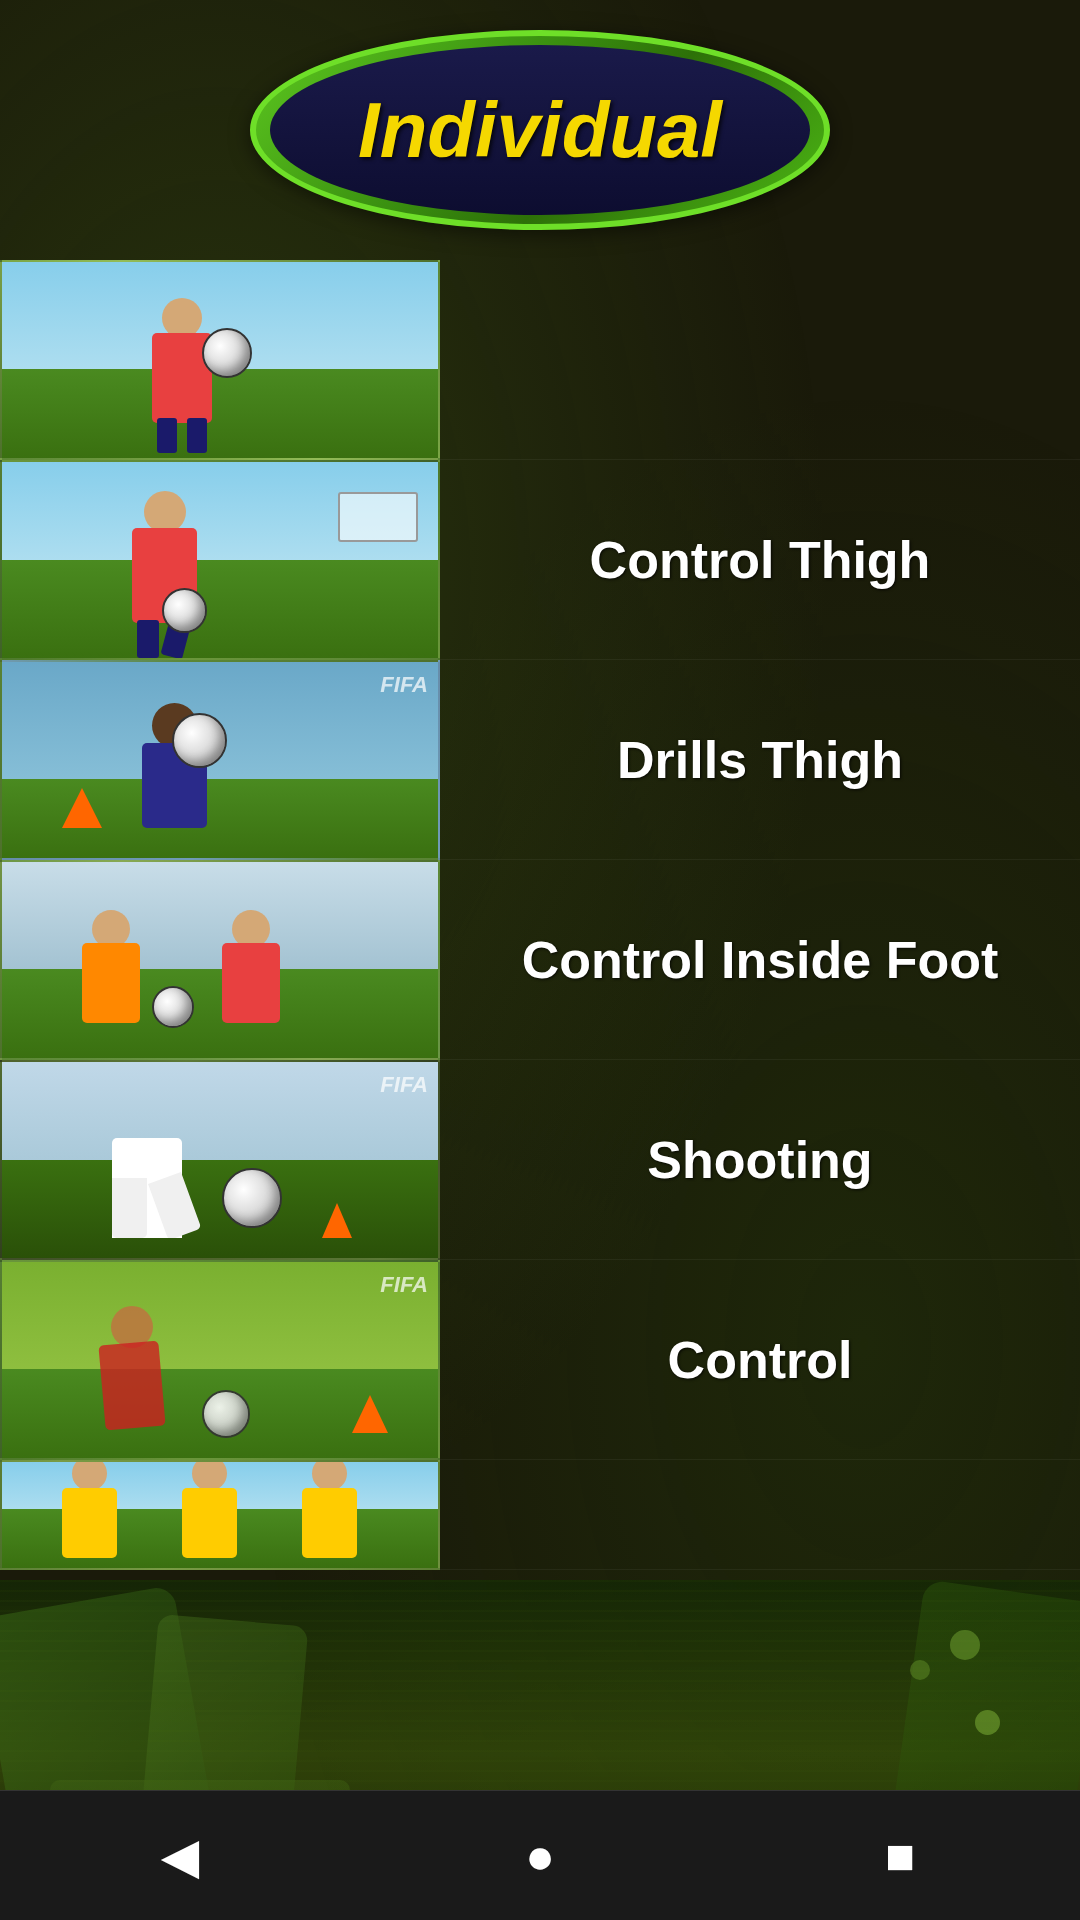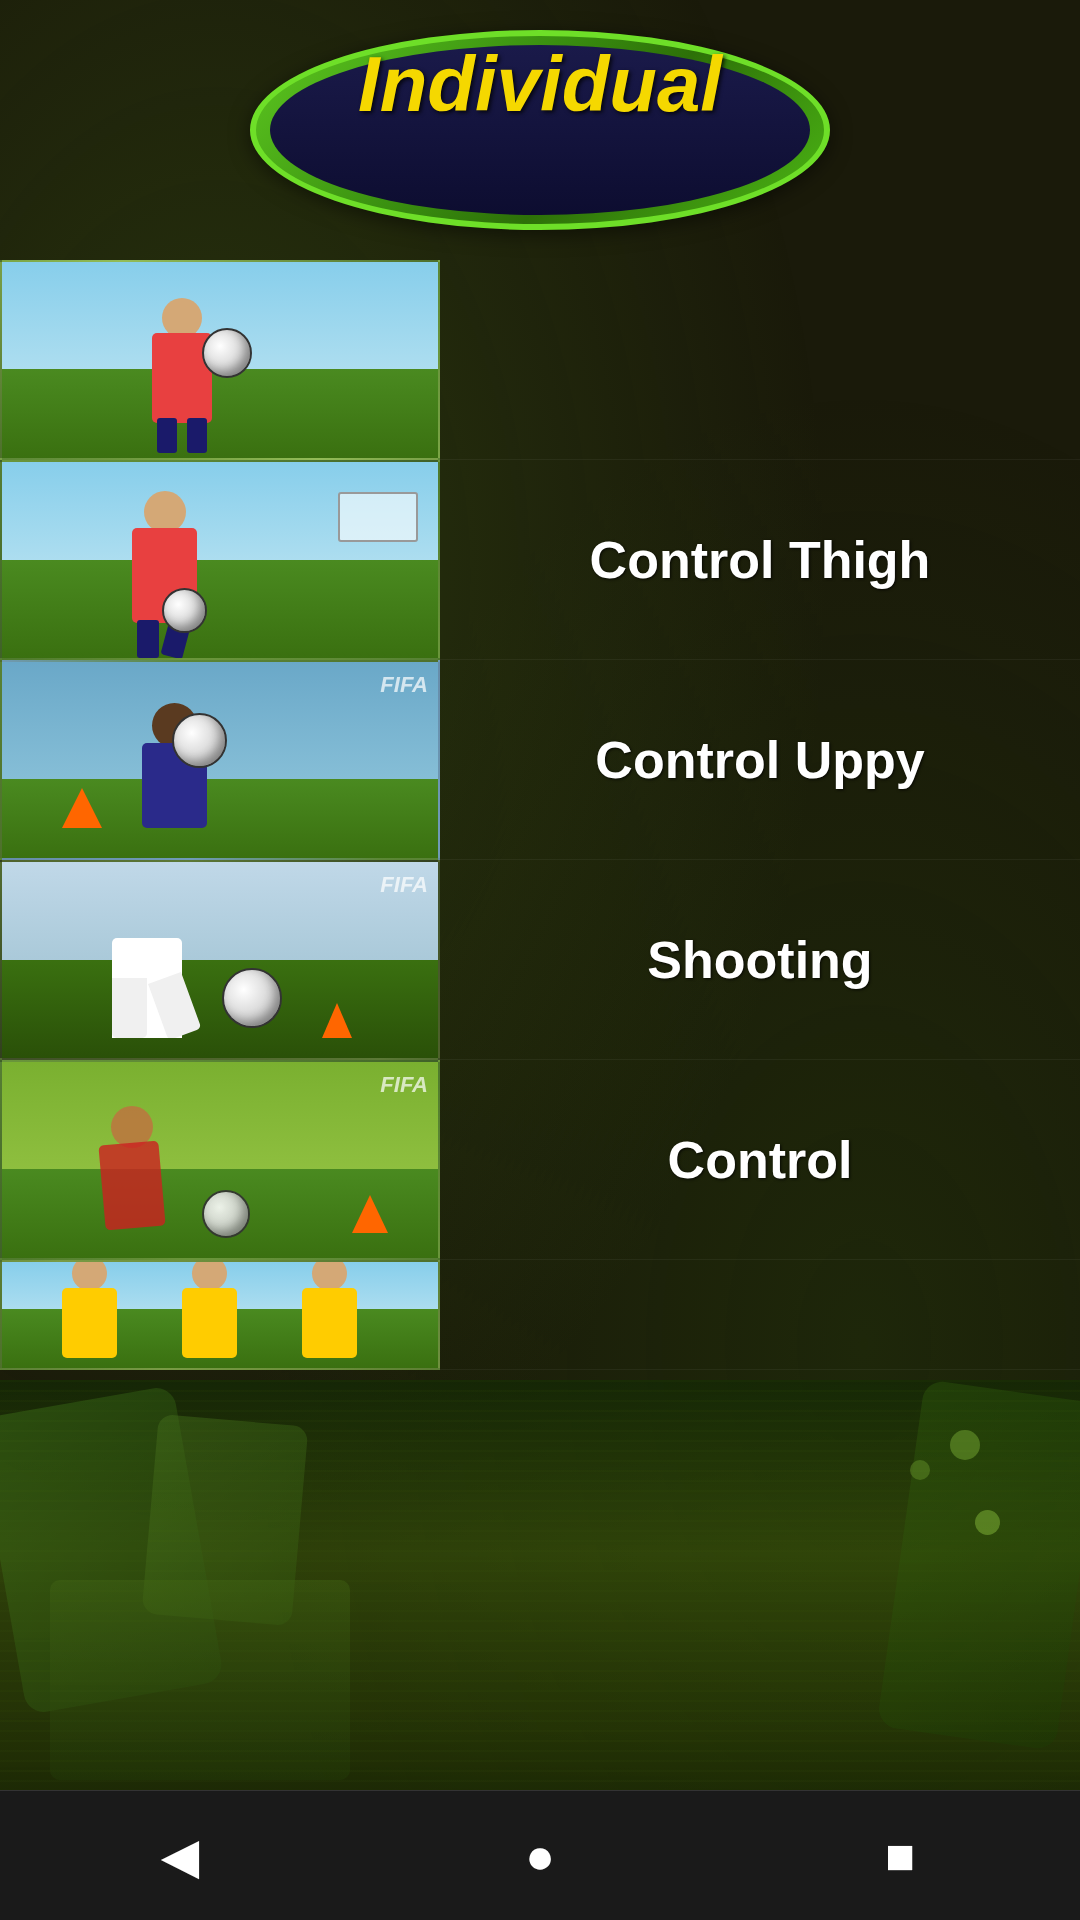--- a/index.html
+++ b/index.html
@@ -55,21 +55,21 @@
       box-shadow: 0 4px 20px rgba(0,0,0,0.5);
     }
 
     .logo-inner {
       background: linear-gradient(180deg, #1a1a4a 0%, #0d0d30 100%);
       border-radius: 50%;
       width: 540px;
       height: 170px;
       display: flex;
       align-items: center;
-      justify-content: flex-start;
+      justify-content: center;
       flex-direction: column;
     }
 
     .logo-text {
       font-size: 78px;
       font-weight: 900;
       font-style: italic;
       color: #f5d800;
       text-shadow: 2px 2px 4px rgba(0,0,0,0.8);
       line-height: 1.0;
@@ -320,24 +320,46 @@
           </div>
 
           <div class="soccer-ball" style="bottom:90px;left:170px;width:55px;height:55px;"></div>
 
           <div style="position:absolute;bottom:30px;left:60px;">
             <div class="cone-shape"></div>
           </div>
         </div>
       </div>
       <div class="drill-label">
-        <span class="drill-label-text">Control Uppy</span>
-      </div>
-    </div>
-
+        <span class="drill-label-text">Drills Thigh</span>
+      </div>
+    </div>
+
+    <div class="drill-item">
+      <div class="drill-thumb thumb-control-inside">
+        <div class="drill-thumb-inner">
+          <div style="position:absolute;top:0;left:0;right:0;height:60%;background:linear-gradient(180deg,#c8dde8 0%,#a0c0d0 100%);"></div>
+          <div style="position:absolute;bottom:0;left:0;right:0;height:45%;background:linear-gradient(180deg,#4a8a20 0%,#3a7010 100%);"></div>
+
+          <div style="position:absolute;bottom:35px;left:80px;">
+            <div style="width:38px;height:38px;background:#d4a876;border-radius:50%;margin:0 auto;"></div>
+            <div style="width:58px;height:80px;background:#ff8800;border-radius:5px;margin:-5px auto 0;"></div>
+          </div>
+          <div style="position:absolute;bottom:35px;left:220px;">
+            <div style="width:38px;height:38px;background:#d4a876;border-radius:50%;margin:0 auto;"></div>
+            <div style="width:58px;height:80px;background:#e84040;border-radius:5px;margin:-5px auto 0;"></div>
+          </div>
+
+          <div class="soccer-ball" style="bottom:30px;left:150px;width:42px;height:42px;"></div>
+        </div>
+      </div>
+      <div class="drill-label">
+        <span class="drill-label-text">Control Inside Foot</span>
+      </div>
+    </div>
 
     <div class="drill-item">
       <div class="drill-thumb thumb-passing">
         <div class="drill-thumb-inner">
           <div style="position:absolute;top:0;left:0;right:0;height:55%;background:linear-gradient(180deg,#c0d8e8 0%,#a8c8d8 100%);"></div>
           <div style="position:absolute;bottom:0;left:0;right:0;height:50%;background:linear-gradient(180deg,#3a7010 0%,#2a5008 100%);"></div>
 
           <div class="fifa-badge">FIFA</div>
 
           <div style="position:absolute;bottom:20px;left:80px;width:280px;height:120px;overflow:hidden;">

